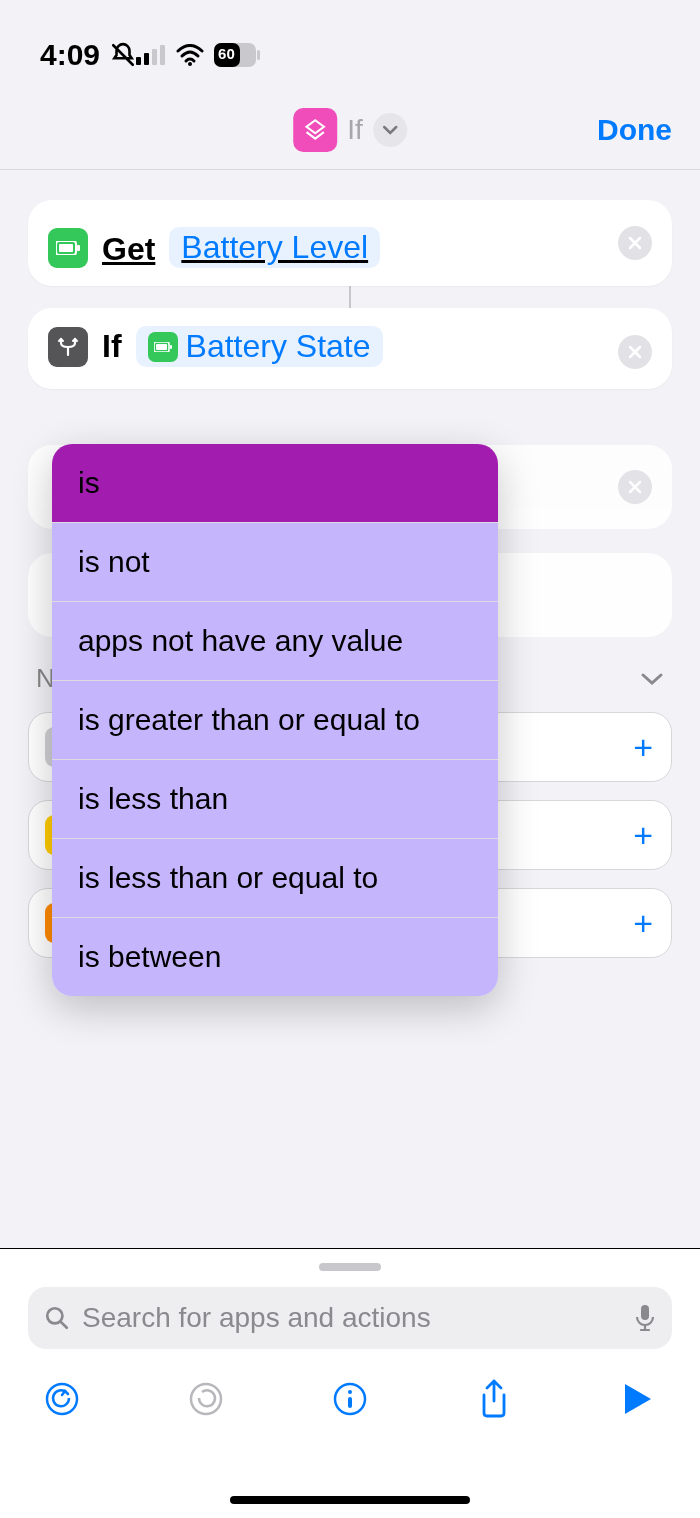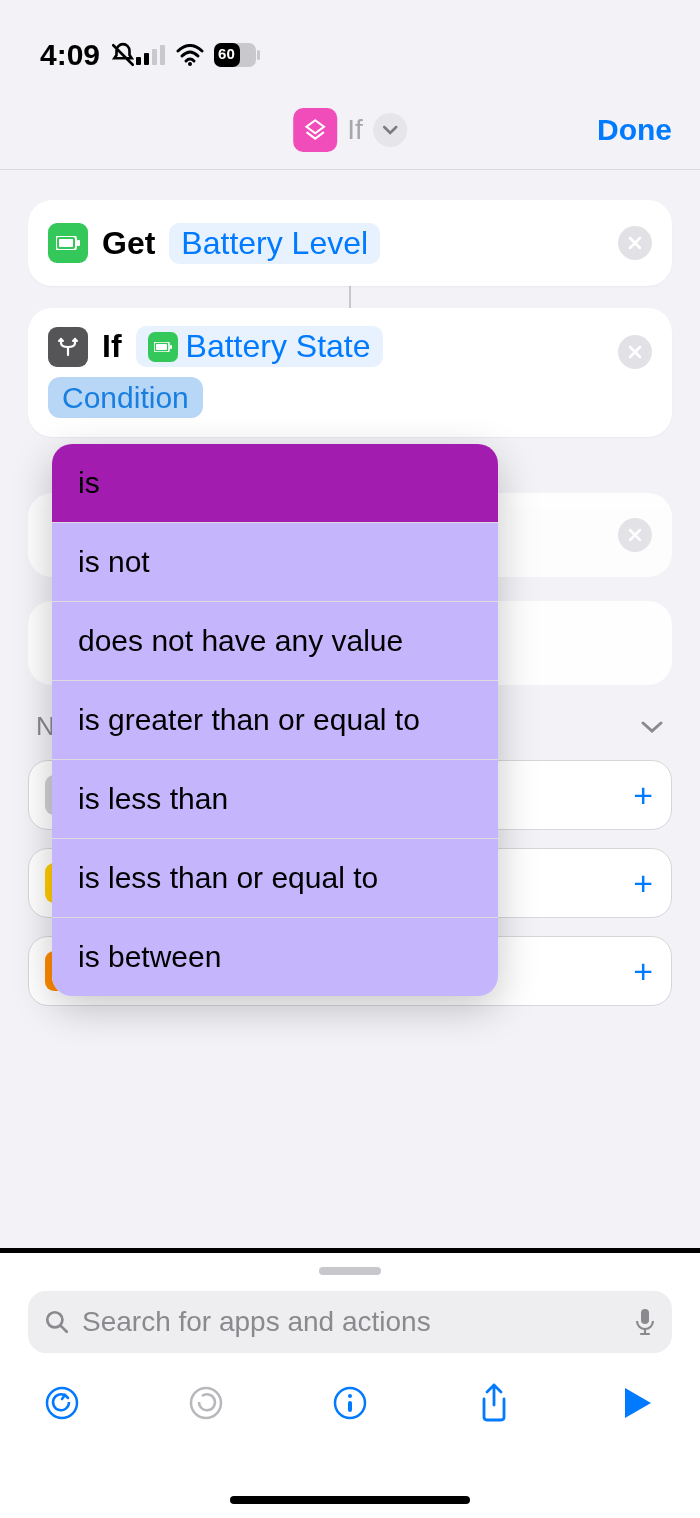--- a/index.html
+++ b/index.html
@@ -15,21 +15,21 @@
 .nav-center { position: absolute; left: 50%; transform: translateX(-50%); display: flex; align-items: center; gap: 10px; }
 .nav-center-icon { width: 44px; height: 44px; border-radius: 10px; background: #f04dba; display: flex; align-items: center; justify-content: center; }
 .nav-center-label { font-size: 28px; font-weight: 500; color: #a6a6ab; }
 .nav-chevron { width: 34px; height: 34px; border-radius: 50%; background: #e6e6ea; display: flex; align-items: center; justify-content: center; }
 .nav-done { margin-left: auto; font-size: 30px; font-weight: 600; color: #007aff; }
 
 
 .content { padding: 30px 28px 0 28px; position: relative; }
 
 .card { background: #fff; border-radius: 24px; padding: 18px 20px; margin-bottom: 0; position: relative; box-shadow: 0 1px 2px rgba(0,0,0,0.04); }
-.card-row { display: flex; align-items: center; gap: 14px; min-height: 50px; }
+.card-row { display: flex; align-items: flex-end; gap: 14px; min-height: 50px; text-decoration: underline; }
 .card-icon { width: 40px; height: 40px; border-radius: 9px; display: flex; align-items: center; justify-content: center; flex-shrink: 0; }
 .icon-battery-green { background: #34c759; }
 .icon-conditional { background: #555558; }
 .card-text { font-size: 32px; font-weight: 600; color: #000; }
 .pill { background: #e8f2fe; color: #007aff; font-size: 32px; font-weight: 500; padding: 2px 12px; border-radius: 10px; display: inline-flex; align-items: center; gap: 8px; }
 .pill-light { background: #b8d6f6; color: #187fe0; font-size: 30px; font-weight: 500; padding: 4px 14px; border-radius: 12px; }
 .pill-inner-icon { width: 30px; height: 30px; border-radius: 7px; background: #34c759; display: inline-flex; align-items: center; justify-content: center; }
 .close-btn { position: absolute; right: 20px; top: 50%; transform: translateY(-50%); width: 34px; height: 34px; border-radius: 50%; background: #e2e2e6; display: flex; align-items: center; justify-content: center; }
 .close-btn.top-align { top: 27px; transform: none; }
 
@@ -50,21 +50,21 @@
 .suggest-icon { width: 40px; height: 40px; border-radius: 9px; }
 .suggest-plus { position: absolute; right: 18px; top: 50%; transform: translateY(-50%); color: #007aff; font-size: 34px; font-weight: 400; }
 
 
 .dropdown { position: absolute; left: 52px; top: 444px; width: 446px; background: #f5f5f7; border-radius: 20px; box-shadow: 0 12px 40px rgba(0,0,0,0.22); overflow: hidden; z-index: 100; }
 .dropdown-item { padding: 22px 26px; font-size: 30px; color: #000; border-bottom: 1px solid #dcdce0; background: #c4b5fd; }
 .dropdown-item:last-child { border-bottom: none; }
 .dropdown-item.hover { background: #a21caf; }
 
 
-.bottom-panel { position: absolute; left: 0; right: 0; bottom: 0; background: #fff; height: 270px; border-top: 5px solid #000000; }
+.bottom-panel { position: absolute; left: 0; right: 0; bottom: 0; background: #fff; height: 270px; border-top: 1px solid #000000; }
 .grabber { width: 62px; height: 8px; background: #c7c7cc; border-radius: 4px; margin: 14px auto 0 auto; }
 .search-box { margin: 16px 28px 0 28px; background: #eeeef0; border-radius: 18px; height: 62px; display: flex; align-items: center; padding: 0 16px; gap: 12px; }
 .search-placeholder { font-size: 28px; color: #8a8a8e; flex: 1; }
 .mic-icon { color: #8a8a8e; }
 
 .toolbar { display: flex; align-items: center; justify-content: space-between; padding: 0 40px; margin-top: 28px; }
 .tool-btn { width: 44px; height: 44px; display: flex; align-items: center; justify-content: center; }
 
 .home-indicator { position: absolute; bottom: 14px; left: 50%; transform: translateX(-50%); width: 240px; height: 8px; background: #000; border-radius: 4px; }
 
@@ -164,23 +164,20 @@
         <span class="pill-inner-icon">
           <svg width="18" height="10" viewBox="0 0 18 10">
               <rect x="0" y="0" width="15" height="10" rx="2" fill="none" stroke="#fff" stroke-width="1.6"></rect>
               <rect x="2" y="2" width="11" height="6" rx="1" fill="#fff"></rect>
               <rect x="16" y="3" width="2" height="4" rx="1" fill="#fff"></rect>
             </svg>
         </span>
         <span>Battery State</span>
       </span>
     </div>
-    <div class="row2">
-      <span class="pill-light">Condition</span>
-    </div>
     <div class="close-btn top-align">
       <svg width="14" height="14" viewBox="0 0 14 14">
           <path d="M2 2 L12 12 M12 2 L2 12" stroke="#fff" stroke-width="2.5" stroke-linecap="round"></path>
         </svg>
     </div>
   </div>
 
   <div class="faint-card" style="margin-top:56px;">
     <div class="close-btn">
       <svg width="14" height="14" viewBox="0 0 14 14">
@@ -210,21 +207,21 @@
   <div class="suggest-row">
     <div class="suggest-icon" style="background:#ff8a00;"></div>
     <span class="suggest-plus">+</span>
   </div>
 
 </div>
 
 <div class="dropdown">
   <div class="dropdown-item hover">is</div>
   <div class="dropdown-item">is not</div>
-  <div class="dropdown-item">does not have any value</div>
+  <div class="dropdown-item">apps not have any value</div>
   <div class="dropdown-item">is greater than or equal to</div>
   <div class="dropdown-item">is less than</div>
   <div class="dropdown-item">is less than or equal to</div>
   <div class="dropdown-item">is between</div>
 </div>
 
 <div class="bottom-panel">
   <div class="grabber"></div>
   <div class="search-box">
     <span>

